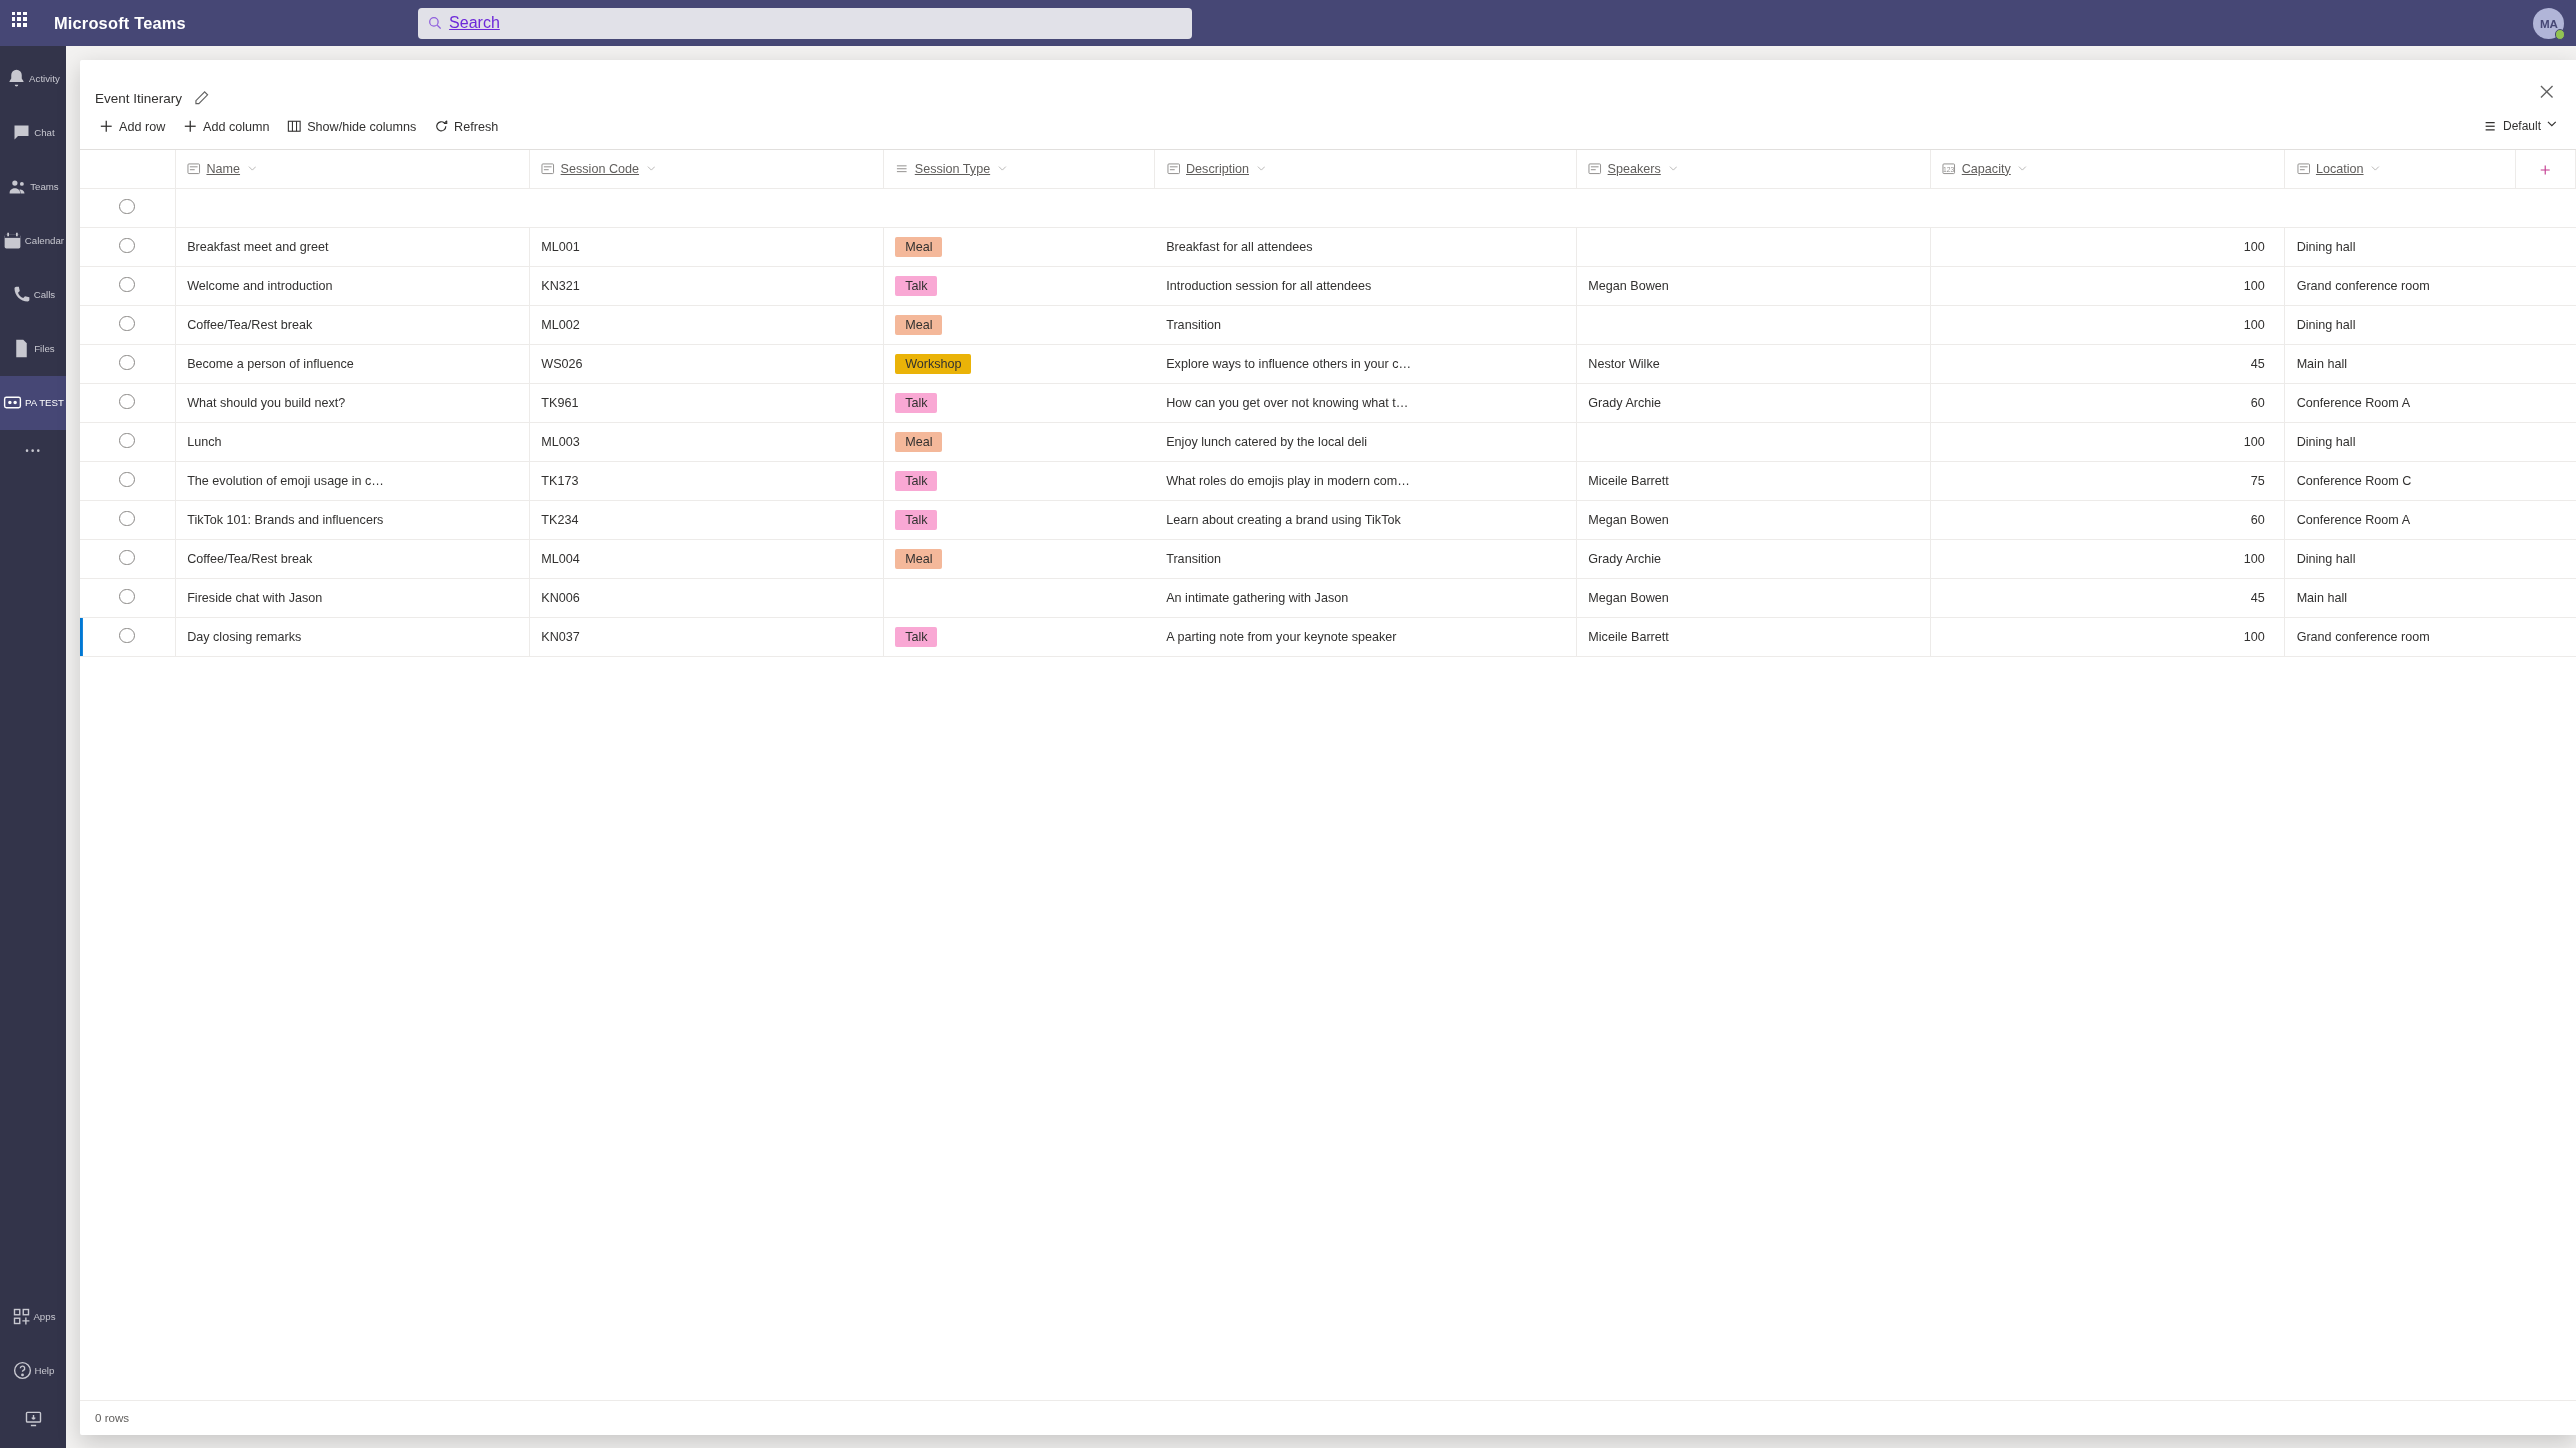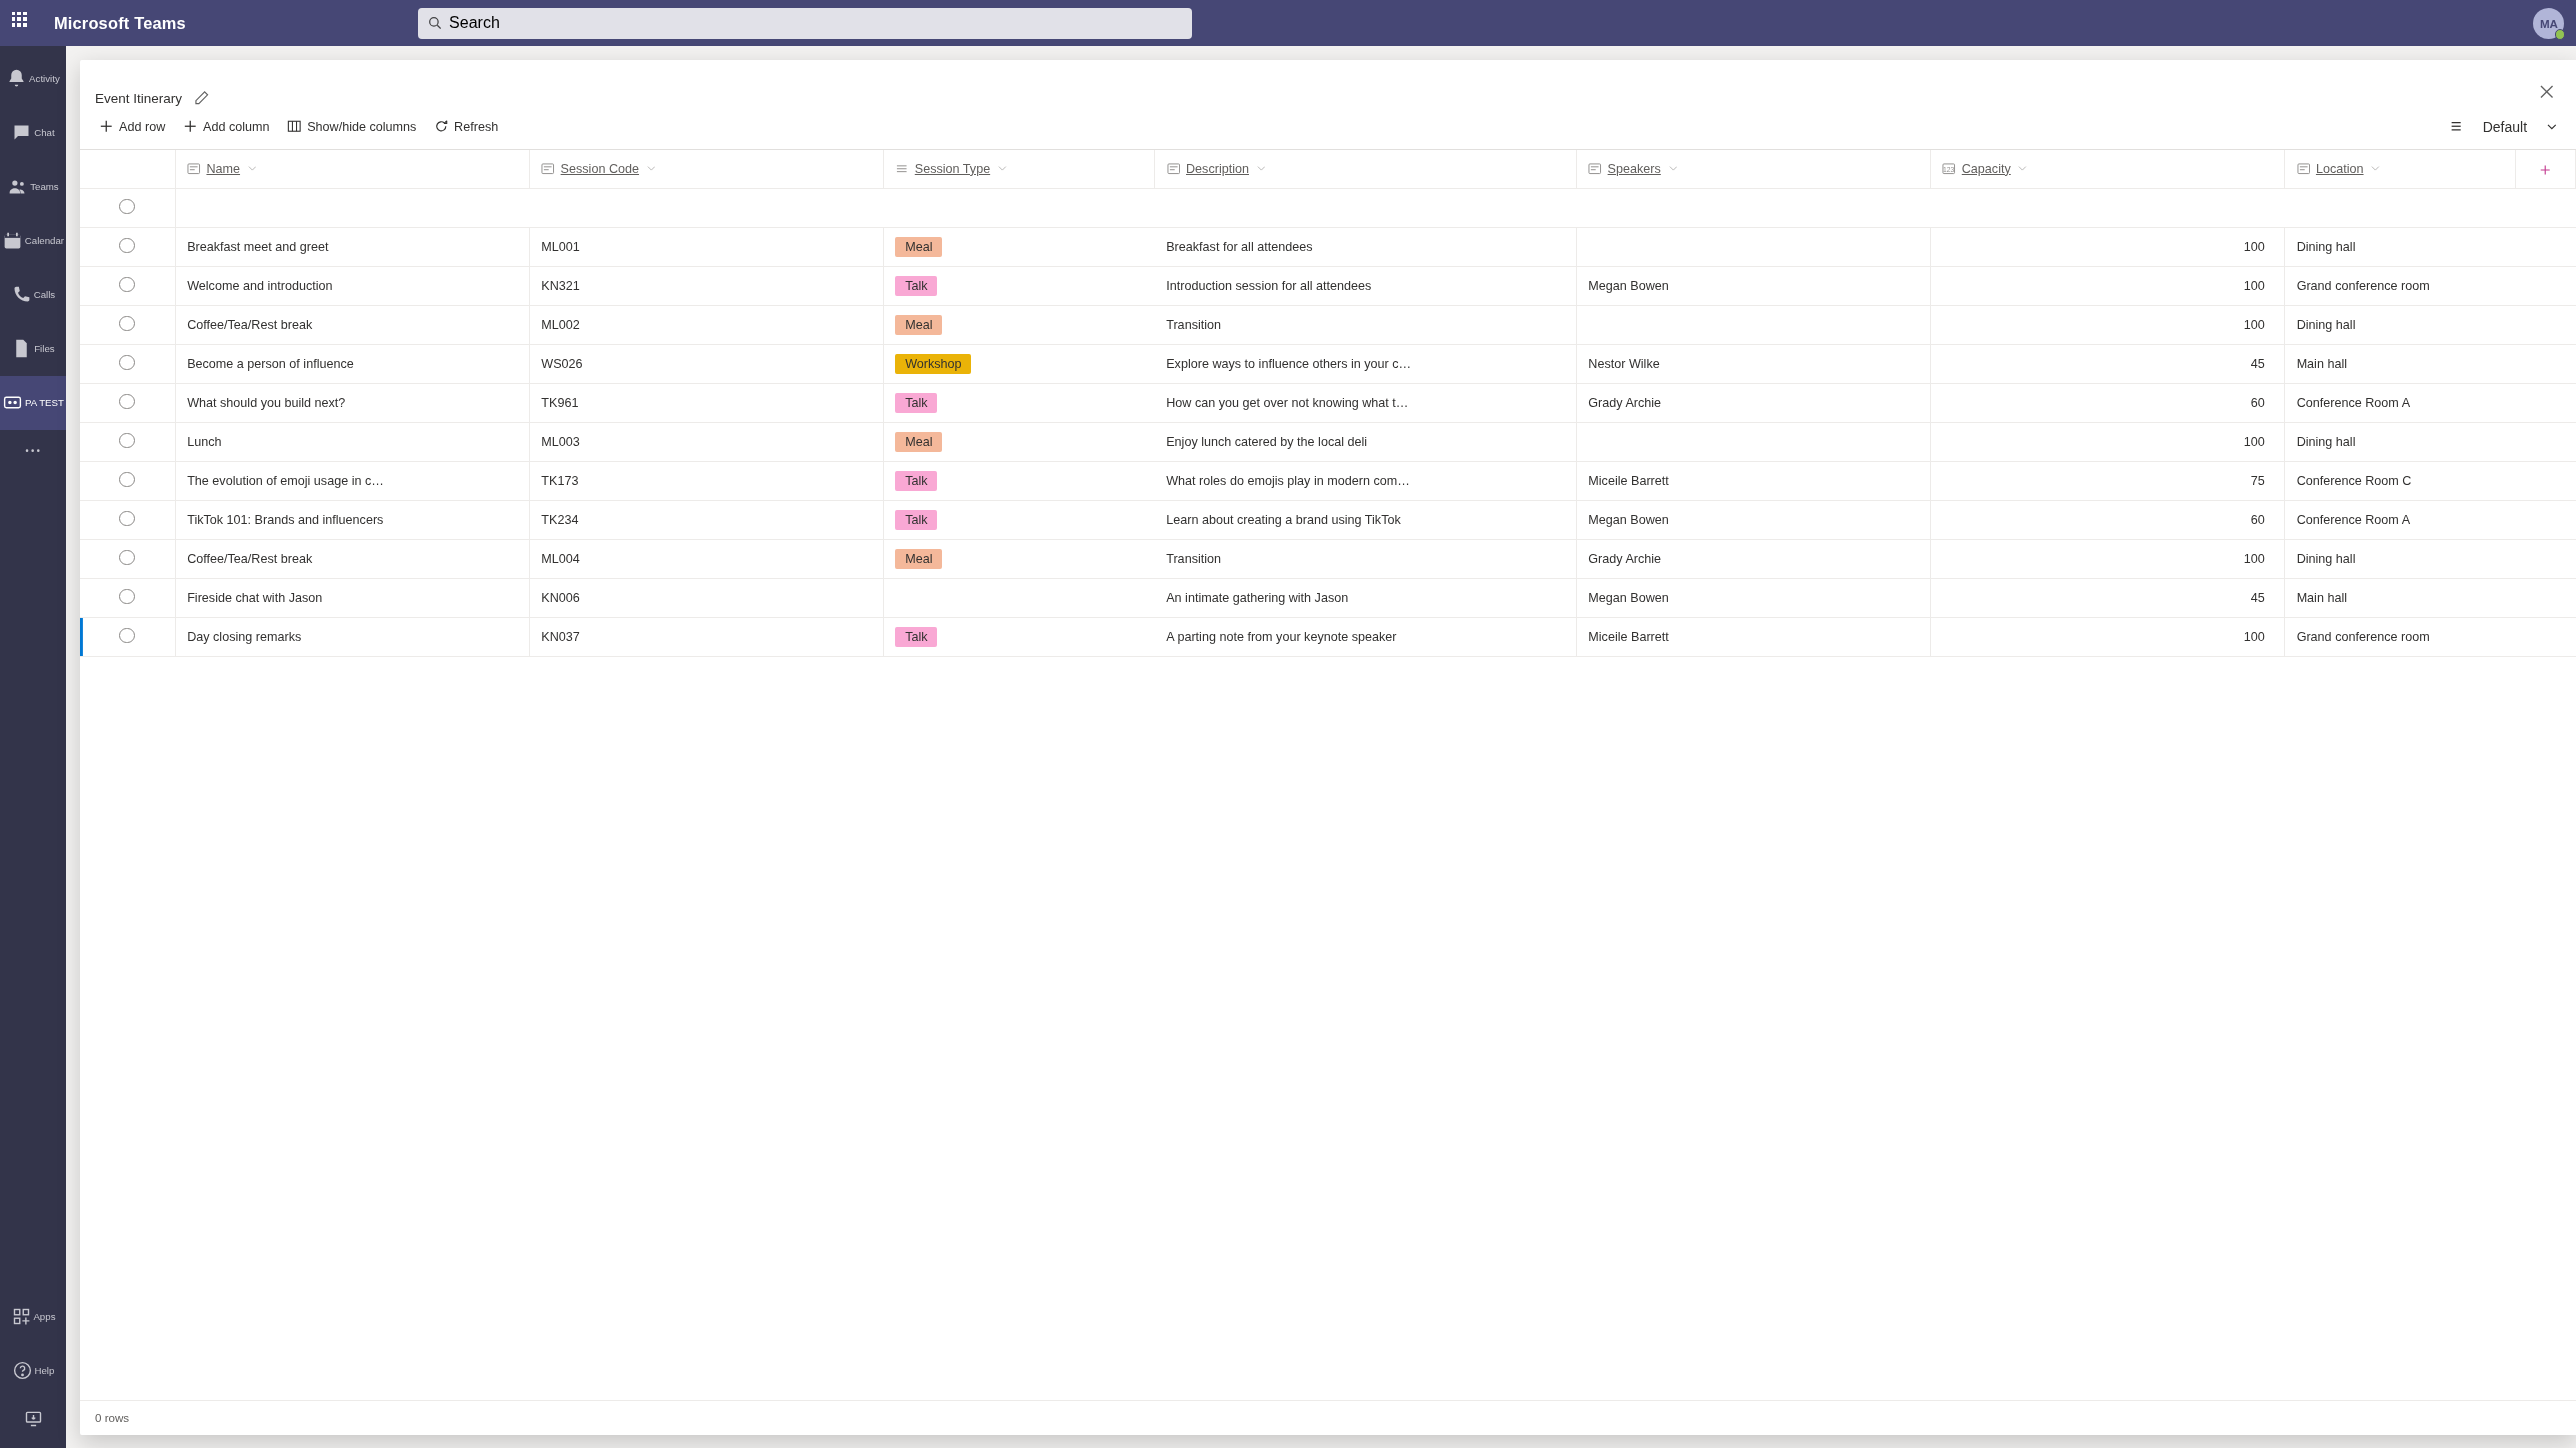--- a/index.html
+++ b/index.html
@@ -5,21 +5,21 @@
   * { box-sizing: border-box; margin: 0; padding: 0; font-family: "Segoe UI", -apple-system, sans-serif; }
   html, body { width: 100%; height: 100%; background: #f3f2f1; }
   body { display: flex; flex-direction: column; height: 100vh; overflow: hidden; }
 
   
   .topbar { height: 46px; background: #464775; display: flex; align-items: center; color: #fff; padding: 0 11.6px; gap: 19.3px; }
   .waffle { width: 23px; height: 23px; display: grid; grid-template-columns: repeat(3,3.9px); grid-template-rows: repeat(3,3.9px); gap: 1.9px; cursor: pointer; }
   .waffle span { background: #fff; width: 3.9px; height: 3.9px; }
   .brand { font-size: 16.4px; font-weight: 600; letter-spacing: 0.2px; }
   .search-wrap { margin-left: 213px; flex: 0 0 auto; }
-  .search-box { width: 774px; height: 31px; background: #e1e1e8; border-radius: 3.9px; display: flex; align-items: center; padding: 0 9.7px; gap: 7.7px; color: #000000; cursor: text; }
+  .search-box { width: 774px; height: 31px; background: #e1e1e8; border-radius: 3.9px; display: flex; align-items: center; padding: 0 9.7px; gap: 7.7px; color: #6d28d9; cursor: text; text-decoration: underline; }
   .search-box svg { width: 13.5px; height: 13.5px; opacity: .7; }
   .topbar .spacer { flex: 1; }
   .avatar-wrap { position: relative; width: 31px; height: 31px; }
   .avatar { width: 31px; height: 31px; border-radius: 50%; background: #b1b5d8; display: flex; align-items: center; justify-content: center; font-size: 11.6px; font-weight: 600; color: #464775; cursor: pointer; }
   .presence { position: absolute; bottom: -1px; right: -1px; width: 10.6px; height: 10.6px; border-radius: 50%; background: #92c353; border: 1.9px solid #464775; }
 
   
   .shell { display: flex; flex: 1; min-height: 0; }
   .rail { width: 66px; background: #33344a; display: flex; flex-direction: column; align-items: center; padding-top: 5.8px; color: #c8c8d0; }
   .rail-item { width: 78px; height: 54px; display: flex; flex-direction: row; align-items: center; justify-content: center; gap: 1.9px; font-size: 9.7px; cursor: pointer; color: #c8c8d0; position: relative; }
@@ -36,21 +36,21 @@
   .panel-head { height: 46px; display: flex; align-items: flex-end; padding: 0 15.5px; gap: 11.6px; }
   .panel-title { font-size: 13.5px; color: #323130; }
   .pencil { width: 15.5px; height: 15.5px; color: #616161; cursor: pointer; }
   .panel-head .spacer { flex: 1; }
   .close-x { width: 27px; height: 27px; display: flex; align-items: center; justify-content: center; color: #616161; cursor: pointer; font-size: 15.5px; }
 
   .panel-toolbar { height: 43px; display: flex; align-items: center; padding: 0 19.3px; gap: 17.4px; border-bottom: 1px solid transparent; }
   .tbtn { display: flex; align-items: center; gap: 5.8px; font-size: 12.6px; color: #323130; cursor: pointer; }
   .tbtn svg { width: 14.5px; height: 14.5px; }
   .panel-toolbar .spacer { flex: 1; }
-  .view-switch { display: flex; align-items: center; gap: 20px; font-size: 14px; color: #323130; cursor: pointer; }
+  .view-switch { display: flex; gap: 6px; font-size: 12px; color: #323130; cursor: pointer; }
 
   
   .grid { flex: 1; overflow: auto; border-top: 1px solid #e1dfdd; }
   table { border-collapse: collapse; width: 100%; table-layout: fixed; }
   th, td { border-bottom: 1px solid #edebe9; font-size: 12.6px; color: #323130; text-align: left; height: 39px; padding: 0 11.6px; overflow: hidden; white-space: nowrap; text-overflow: ellipsis; vertical-align: middle; }
   th { font-weight: 400; color: #605e5c; position: relative; border-right: 1px solid #edebe9; }
   th.sel, td.sel { width: 68px; border-right: 1px solid #edebe9; text-align: center; padding: 0; }
   th.addcol { width: 43px; text-align: center; color: #c43e91; font-size: 17.4px; cursor: pointer; }
   th .hd { display: flex; align-items: center; gap: 5.8px; text-decoration: underline; }
   th .hd svg.colicon { width: 13.5px; height: 13.5px; opacity: .7; }

